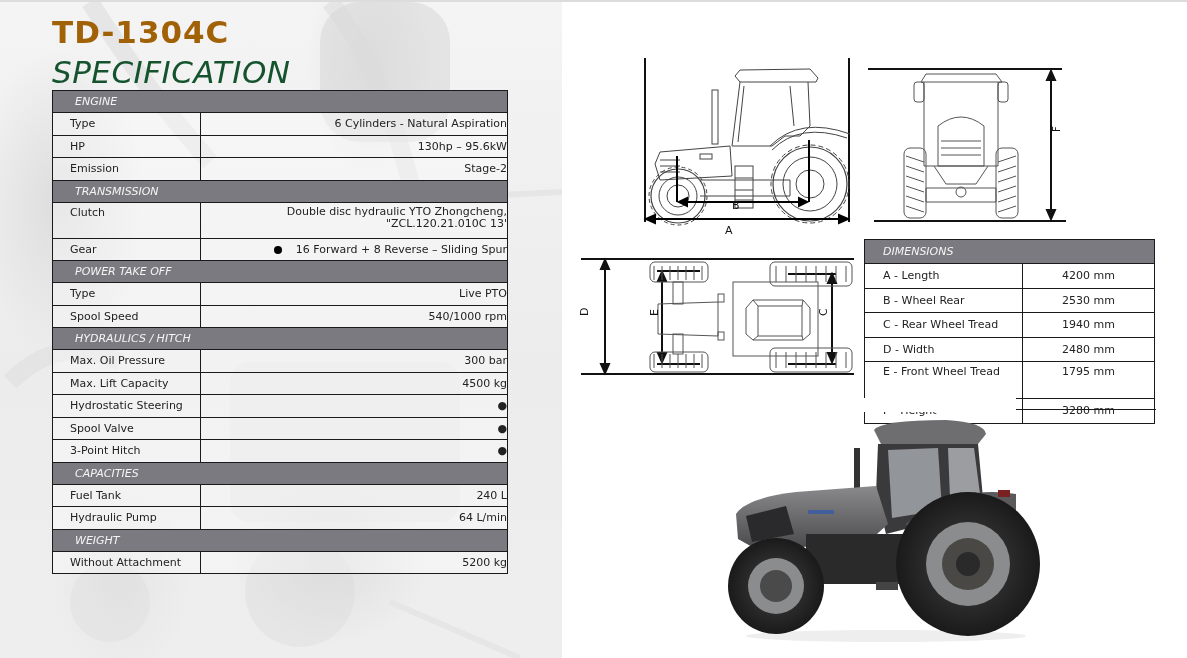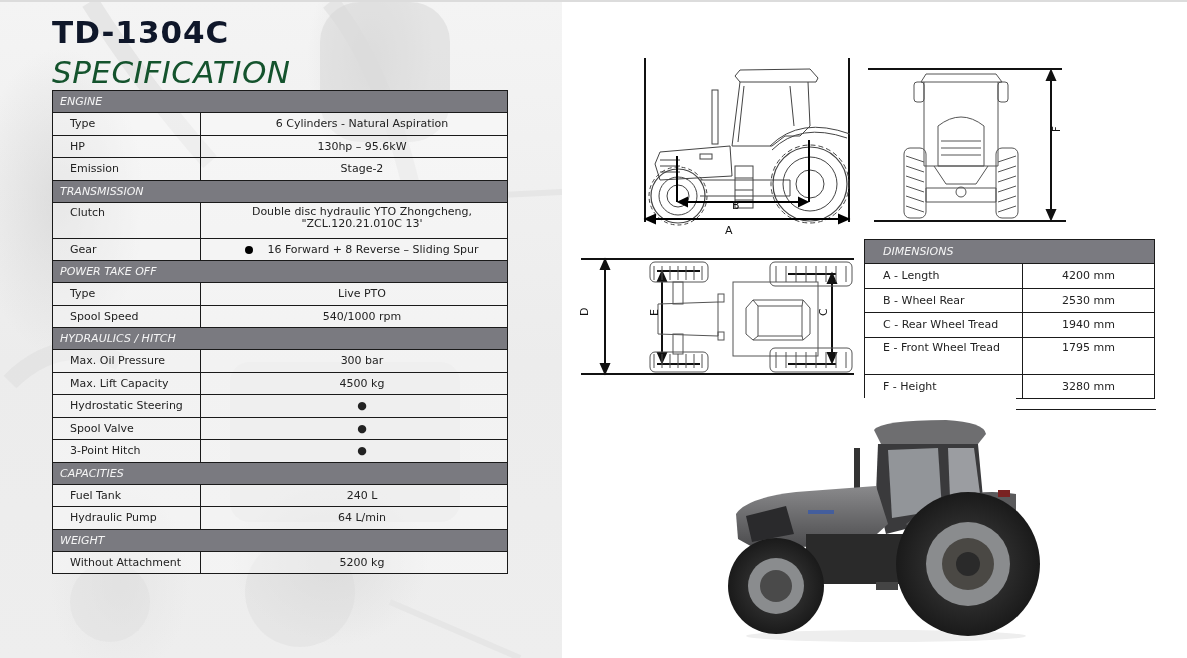--- a/index.html
+++ b/index.html
@@ -16,40 +16,40 @@
         radial-gradient(ellipse 90px 160px at 370px 60px, rgba(215,215,215,0.6), rgba(240,240,240,0) 70%),
         radial-gradient(ellipse 140px 120px at 330px 560px, rgba(210,210,210,0.5), rgba(240,240,240,0) 70%),
         radial-gradient(ellipse 100px 140px at 120px 580px, rgba(225,225,225,0.6), rgba(240,240,240,0) 70%),
         linear-gradient(180deg, #f4f4f4 0%, #ececec 55%, #eeeeee 100%);
     }
     .bg-photo svg { position: absolute; left: 0; top: 0; }
 
     .title {
       position: absolute; left: 52px; top: 14px;
       font-family: "DejaVu Sans", sans-serif; font-weight: bold; font-size: 31px;
-      color: #0f172a; letter-spacing: 1px;
+      color: #a16207; letter-spacing: 1px;
     }
     .subtitle {
       position: absolute; left: 52px; top: 54px;
       font-family: "DejaVu Sans", sans-serif; font-size: 31px; font-style: italic;
       color: #14532d; letter-spacing: 0.5px;
     }
 
     table.spec {
       position: absolute; left: 52px; top: 90px; width: 456px;
       border-collapse: collapse;
       font-family: "DejaVu Sans", sans-serif; font-size: 11px; color: #222;
     }
     table.spec td { border: 1px solid #1a1a1a; padding: 0 0 0 17px; height: 21.5px; vertical-align: middle; }
     table.spec tr.sec td {
       background: #7a7a80; color: #f5f5f5; font-size: 11px; font-style: italic;
-      height: 21px; padding-left: 7px;
+      height: 21px; padding-left: 22px;
     }
     table.spec td.k { width: 130px; background: rgba(255,255,255,0.35); }
-    table.spec td.v { text-align: center; padding-left: 16px; background: rgba(255,255,255,0.35); }
+    table.spec td.v { text-align: right; padding-left: 16px; background: rgba(255,255,255,0.35); }
     table.spec tr.tall td { height: 32px; vertical-align: top; padding-top: 3px; }
     table.spec tr.tall td.v { line-height: 12px; }
     .dot { display: inline-block; width: 8px; height: 8px; border-radius: 50%; background: #000; vertical-align: middle; }
     .gear-dot { margin-right: 14px; }
 
     table.dims {
       position: absolute; left: 864px; top: 239px; width: 291px;
       border-collapse: collapse;
       font-family: "DejaVu Sans", sans-serif; font-size: 11px; color: #222;
     }
@@ -324,20 +324,24 @@
     <td class="v">4200 mm</td>
   </tr>
   <tr>
     <td class="k">B - Wheel Rear</td>
     <td class="v">2530 mm</td>
   </tr>
   <tr>
     <td class="k">C - Rear Wheel Tread</td>
     <td class="v">1940 mm</td>
   </tr>
+  <tr>
+    <td class="k">D - Width</td>
+    <td class="v">2480 mm</td>
+  </tr>
   <tr class="tall">
     <td class="k">E - Front Wheel Tread</td>
     <td class="v">1795 mm</td>
   </tr>
   <tr>
     <td class="k">F - Height</td>
     <td class="v">3280 mm</td>
   </tr>
 </tbody>
   </table>

